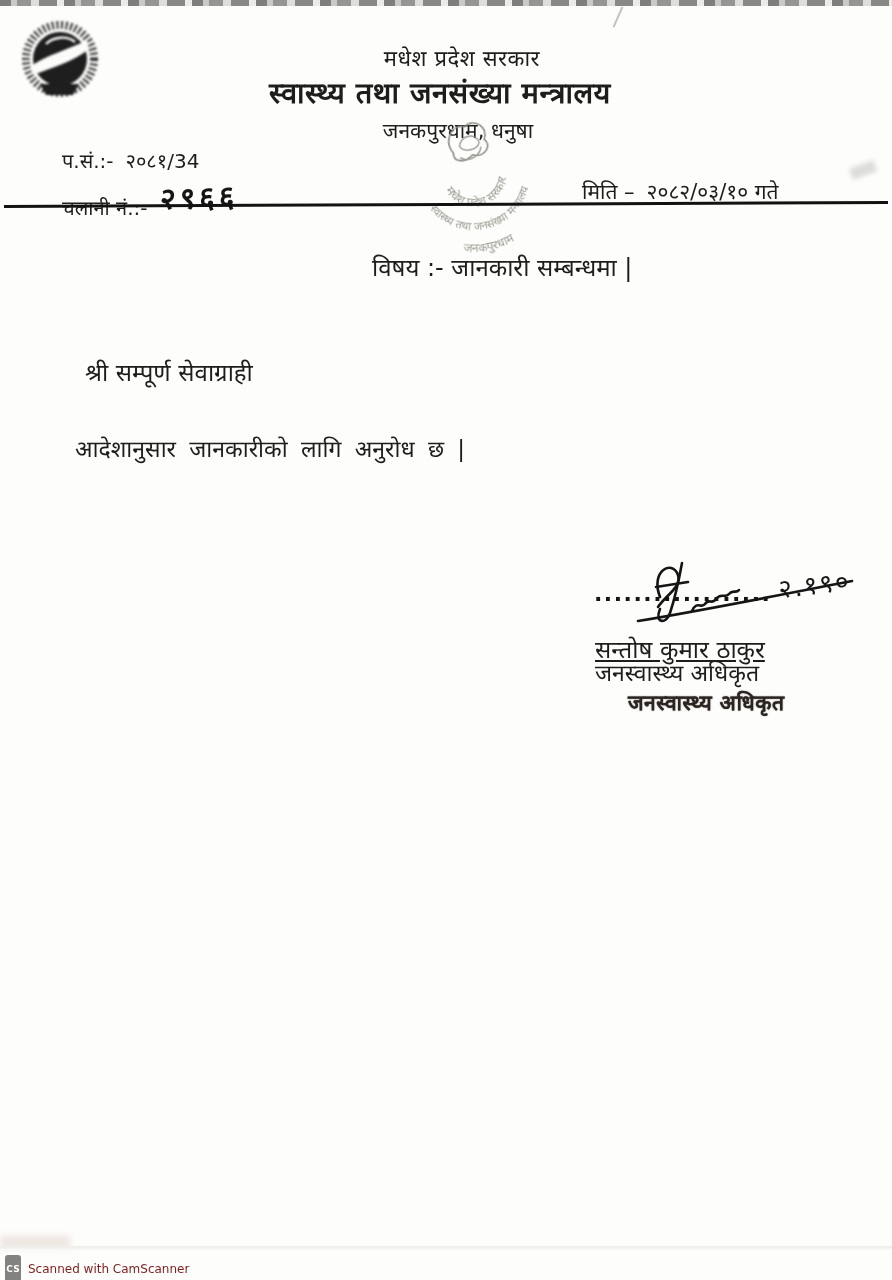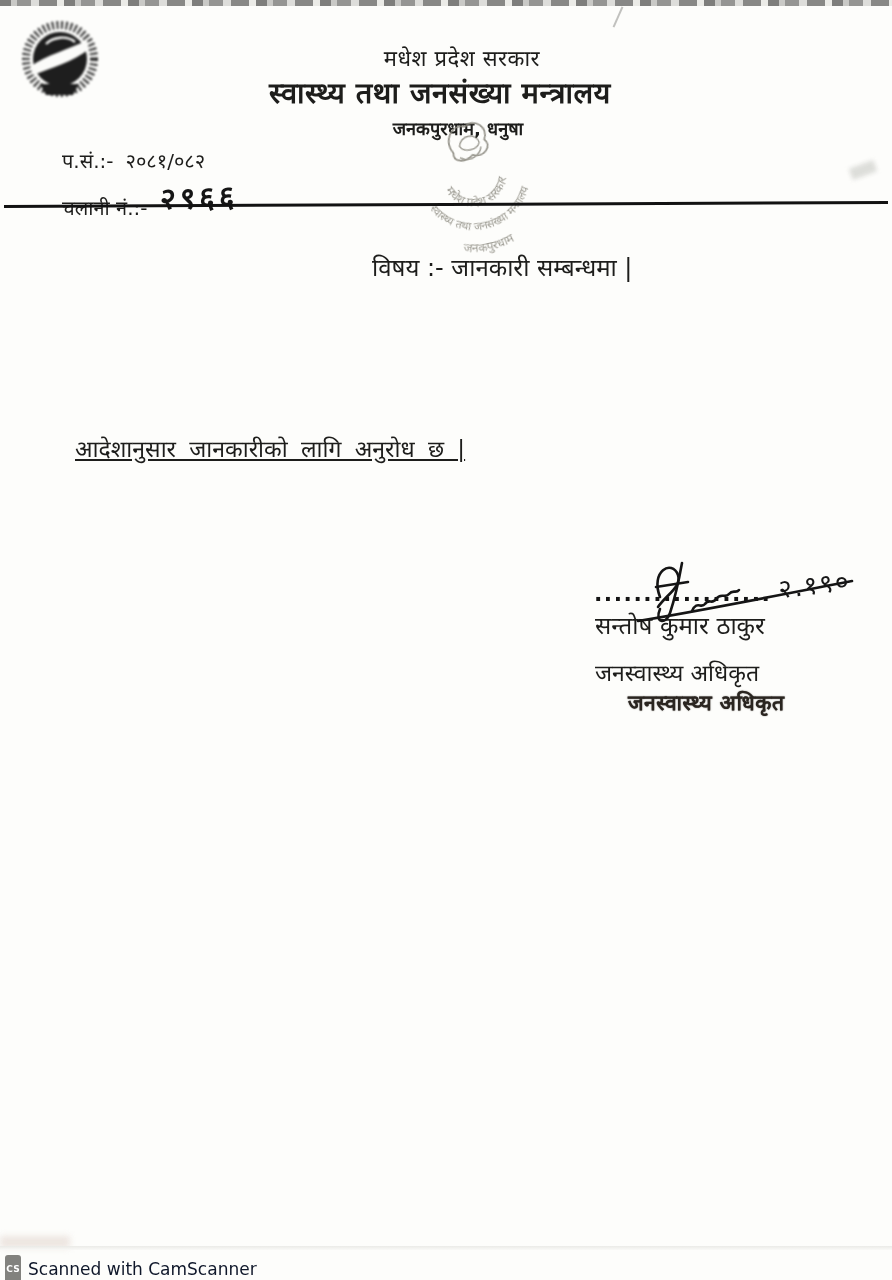--- a/index.html
+++ b/index.html
@@ -28,21 +28,21 @@
   .smudge-right {
     position:absolute; left:850px; top:164px; width:26px; height:12px;
     background:#dddeda; filter:blur(2px); transform:rotate(-20deg);
   }
   
   .emblem { position:absolute; left:18px; top:20px; width:84px; height:82px; filter:blur(.8px); }
   
   .hdr { position:absolute; white-space:nowrap; transform:translateX(-50%); }
   .hdr-gov      { left:462px; top:42px;  font-size:22px; font-weight:500; letter-spacing:.5px; }
   .hdr-ministry { left:440px; top:72px;  font-size:29px; font-weight:700; letter-spacing:.5px; }
-  .hdr-address  { left:458px; top:116px; font-size:18px; font-weight:700; }
+  .hdr-address  { left:458px; top:116px; font-size:21px; font-weight:400; }
   
   .round-stamp {
     position:absolute; left:382px; top:98px; width:192px; height:192px;
     transform:rotate(-12deg); opacity:.85; filter:blur(.3px);
   }
   .round-stamp text { font-family:"DejaVu Sans","Liberation Sans",sans-serif; }
   
   .refrow { position:absolute; display:flex; align-items:flex-end; gap:12px; font-size:20px; white-space:nowrap; }
   .row-ref      { left:62px;  top:147px; }
   .row-dispatch { left:62px;  top:180px; }
@@ -54,32 +54,32 @@
   .rule {
     position:absolute; left:4px; top:203px; width:884px; height:3px;
     background:#121212; transform:rotate(-.25deg); z-index:3;
   }
   
   .subject    { position:absolute; left:372px; top:250px; font-size:24px; font-weight:500; white-space:nowrap; }
   .salutation { position:absolute; left:85px;  top:355px; font-size:24px; white-space:nowrap; }
   .bodytext   { position:absolute; left:75px;  top:433px; width:788px; font-size:23px; line-height:33px; }
   .bl1 { margin-left:262px; text-align:justify; text-align-last:justify; }
   .bl2 { text-align:justify; text-align-last:justify; }
-  .bl3 { word-spacing:6px;text-decoration:underline; }
+  .bl3 { word-spacing:6px; }
   
   .sig-dots {
     position:absolute; left:594px; top:581px; font-size:22px; font-weight:900;
     letter-spacing:1.5px; color:#141414; white-space:nowrap;
   }
   .sig-scribble { position:absolute; left:630px; top:553px; width:230px; height:78px; z-index:4; }
   .sig-note {
     position:absolute; left:778px; top:566px; font-size:26px; font-weight:500;
     color:#161616; letter-spacing:2px; transform:rotate(-7deg); white-space:nowrap; z-index:4;
   }
-  .sig-name  { position:absolute; left:595px; top:608px; font-size:24px; white-space:nowrap; }
+  .sig-name  { position:absolute; left:595px; top:632px; font-size:24px; white-space:nowrap;text-decoration:underline; }
   .sig-desig { position:absolute; left:595px; top:656px; font-size:23px; white-space:nowrap; }
   .sig-stamp {
     position:absolute; left:628px; top:688px; font-size:21px; font-weight:800;
     color:#2a2520; white-space:nowrap; letter-spacing:.5px;
     text-shadow:0 0 1.2px rgba(42,37,32,.85); filter:blur(.2px);
   }
   
   .footer-shade {
     position:absolute; left:0; top:1246px; width:892px; height:4px;
     background:linear-gradient(#e9e9e5,#f9f9f7); opacity:.9;
@@ -87,21 +87,21 @@
   .footer-smudge {
     position:absolute; left:0; top:1236px; width:70px; height:12px;
     background:#e9e0da; filter:blur(3px); opacity:.8;
   }
   .watermark { position:absolute; left:5px; top:1255px; display:flex; align-items:center; gap:7px; }
   .cs-icon {
     width:16px; height:28px; border-radius:3px; background:#82827e;
     color:#fff; font-size:9px; font-weight:700;
     display:inline-flex; align-items:center; justify-content:center;
   }
-  .cs-text { font-size:17px; color:#0f172a; }
+  .cs-text { font-size:12px; color:#7f1d1d; }
 </style>
 </head>
 <body>
 
 <div class="page">
 
   <div class="noise-top"></div>
   <div class="scratch-1"></div>
   <div class="smudge-right"></div>
 
@@ -128,30 +128,35 @@
       <path d="M 96,50 C 100,38 116,38 118,50 C 114,58 100,58 96,50 Z" stroke-width="1.5"></path>
       <path d="M 94,62 C 104,70 116,64 119,55" stroke-width="1.5"></path>
     </g>
     <text font-size="13" fill="#8a887e"><textPath href="#arc1" startOffset="50%" text-anchor="middle">मधेश प्रदेश सरकार</textPath></text>
     <text font-size="12" fill="#8a887e"><textPath href="#arc2" startOffset="50%" text-anchor="middle">स्वास्थ्य तथा जनसंख्या मन्त्रालय</textPath></text>
     <text font-size="13" fill="#8a887e"><textPath href="#arc3" startOffset="50%" text-anchor="middle">जनकपुरधाम</textPath></text>
   </svg>
 
   <div class="refrow row-ref">
     <span>प.सं.:-</span>
-    <span>२०८१/०८२</span>
+    <span>२०८१/34</span>
   </div>
   <div class="refrow row-dispatch">
     <span>चलानी नं.:-</span>
     <span class="handwritten-no">२९६६</span>
   </div>
+  <div class="refrow row-date">
+    <span>मिति –</span>
+    <span>२०८२/०३/१० गते</span>
+  </div>
 
   <div class="rule"></div>
 
   <div class="subject">विषय :- जानकारी सम्बन्धमा |</div>
+  <div class="salutation">श्री सम्पूर्ण सेवाग्राही</div>
 
   <div class="bodytext">
     <div class="bl3">आदेशानुसार जानकारीको लागि अनुरोध छ |</div>
   </div>
 
   <div class="sig-dots">..................</div>
   <svg class="sig-scribble" viewBox="0 0 230 78" aria-hidden="true">
     <g fill="none" stroke="#151515" stroke-width="2.6" stroke-linecap="round" stroke-linejoin="round">
       <path d="M 8,68 C 70,58 160,40 222,28"></path>
       <path d="M 30,44 C 20,18 42,6 48,22 C 52,34 36,42 28,54"></path>

